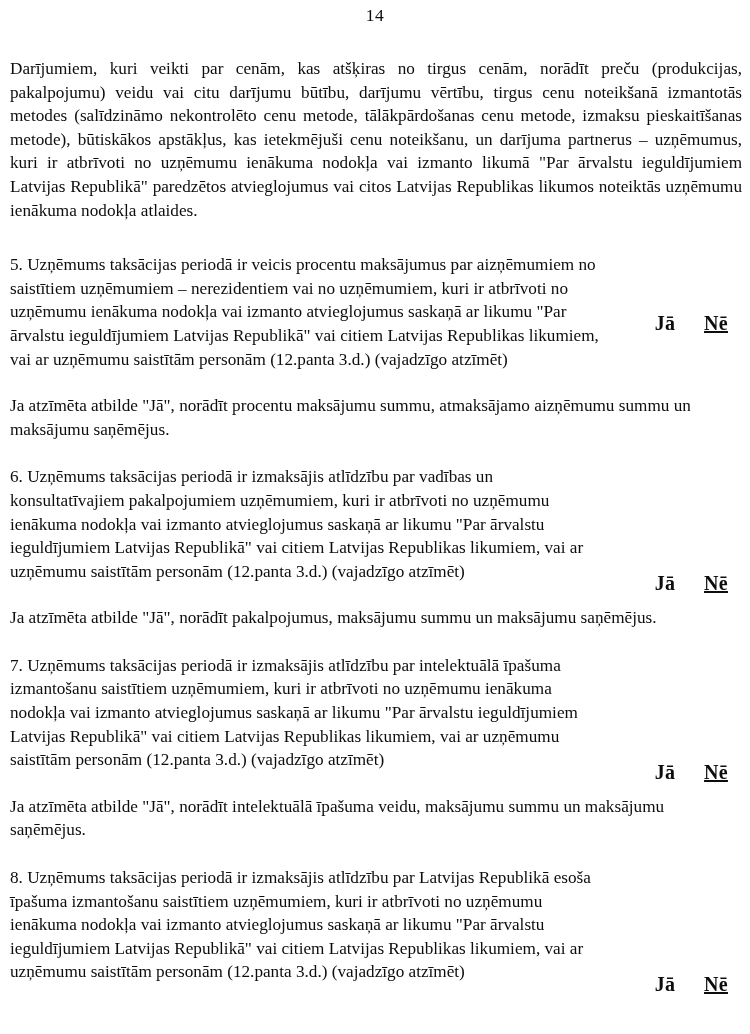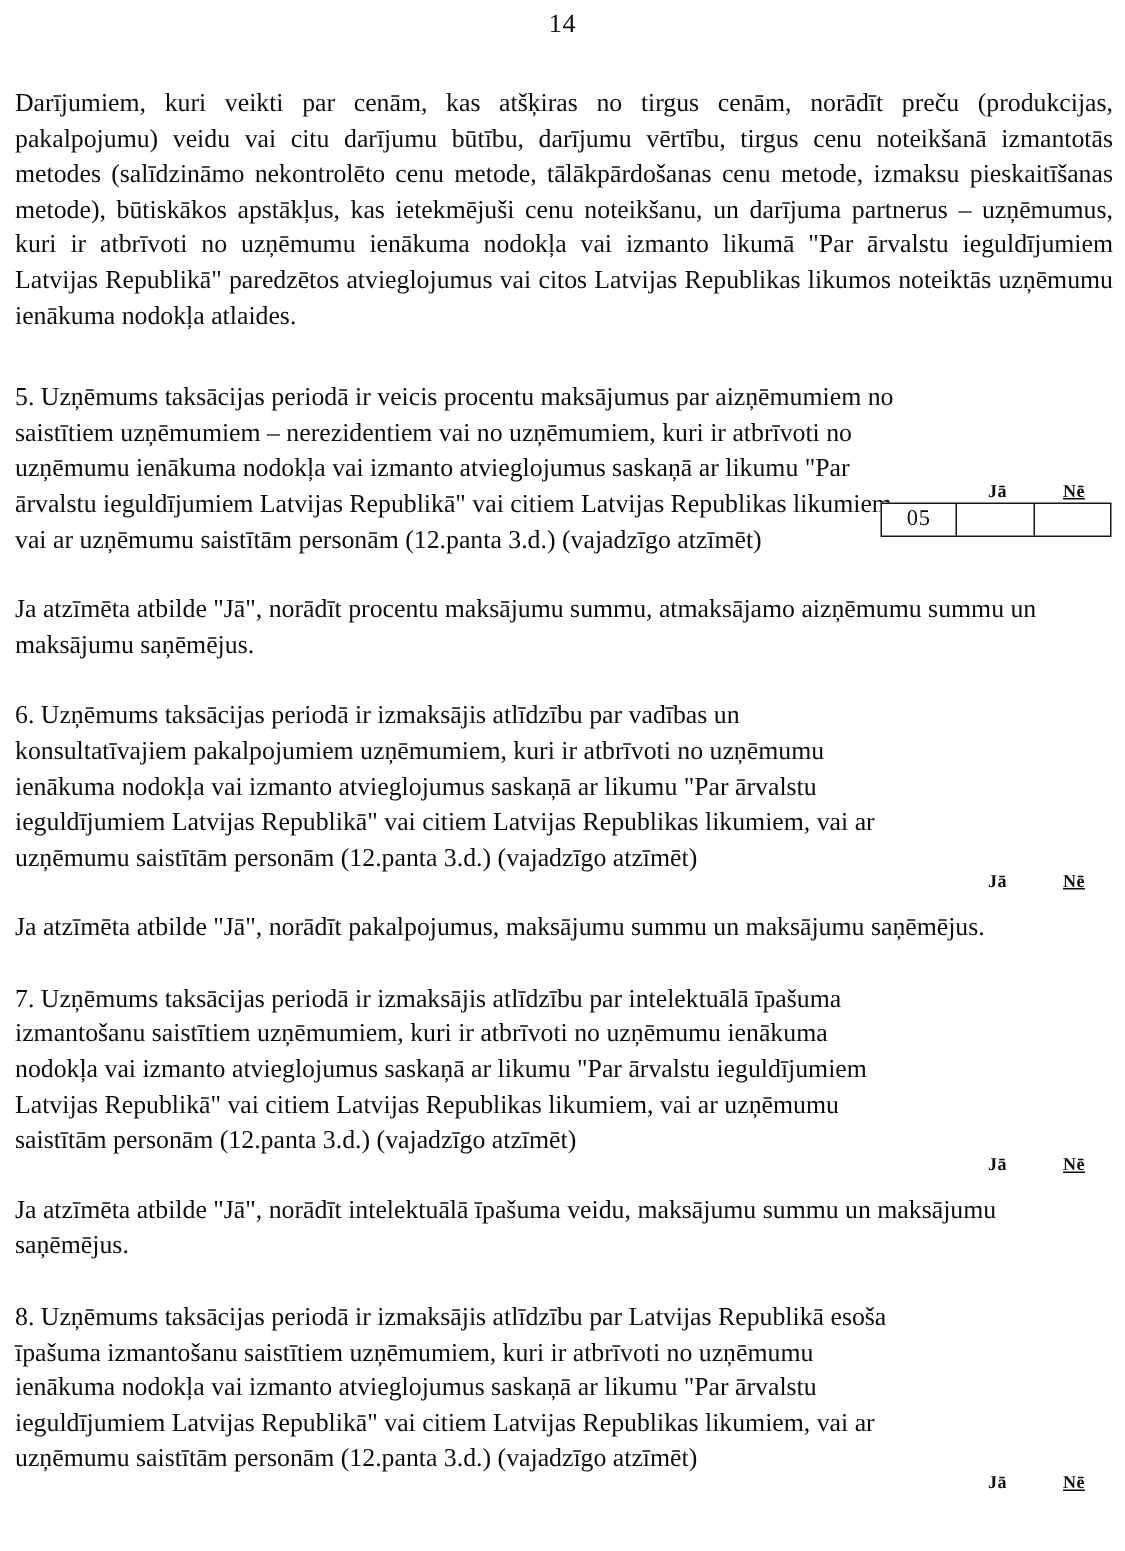--- a/index.html
+++ b/index.html
@@ -72,21 +72,21 @@
     right: 1px;
     width: 154px;
   }
   .code-box-headers {
     position: relative;
     height: 20px;
   }
   .code-box-headers span {
     position: absolute;
     bottom: 0;
-    font-size: 12px;
+    font-size: 20px;
     font-weight: bold;
     letter-spacing: 0.3px;
   }
   .hdr-yes { left: 52px; width: 52px; text-align: center; }
   .hdr-no  { left: 104px; width: 50px; text-align: center; text-decoration: underline; }
 
   .code-box {
     display: flex;
     border: 1.4px solid #1a1a1a;
     height: 23px;
@@ -129,25 +129,20 @@
 
     <div class="gap-intro"></div>
 
     <div class="block">
       <p class="q-text">5. Uzņēmums taksācijas periodā ir veicis procentu maksājumus par aizņēmumiem no saistītiem uzņēmumiem – nerezidentiem vai no uzņēmumiem, kuri ir atbrīvoti no uzņēmumu ienākuma nodokļa vai izmanto atvieglojumus saskaņā ar likumu "Par ārvalstu ieguldījumiem Latvijas Republikā" vai citiem Latvijas Republikas likumiem, vai ar uzņēmumu saistītām personām (12.panta 3.d.) (vajadzīgo atzīmēt)</p>
       <div class="code-box-wrap" style="top:62px;">
         <div class="code-box-headers">
           <span class="hdr-yes">Jā</span>
           <span class="hdr-no">Nē</span>
         </div>
-        <div class="code-box">
-          <div class="cell-code">05</div>
-          <div class="cell-mark"></div>
-          <div class="cell-mark"></div>
-        </div>
       </div>
     </div>
 
     <div class="gap-small"></div>
 
     <p>Ja atzīmēta atbilde "Jā", norādīt procentu maksājumu summu, atmaksājamo aizņēmumu summu un maksājumu saņēmējus.</p>
 
     <div class="gap-mid"></div>
 
     <div class="block">

